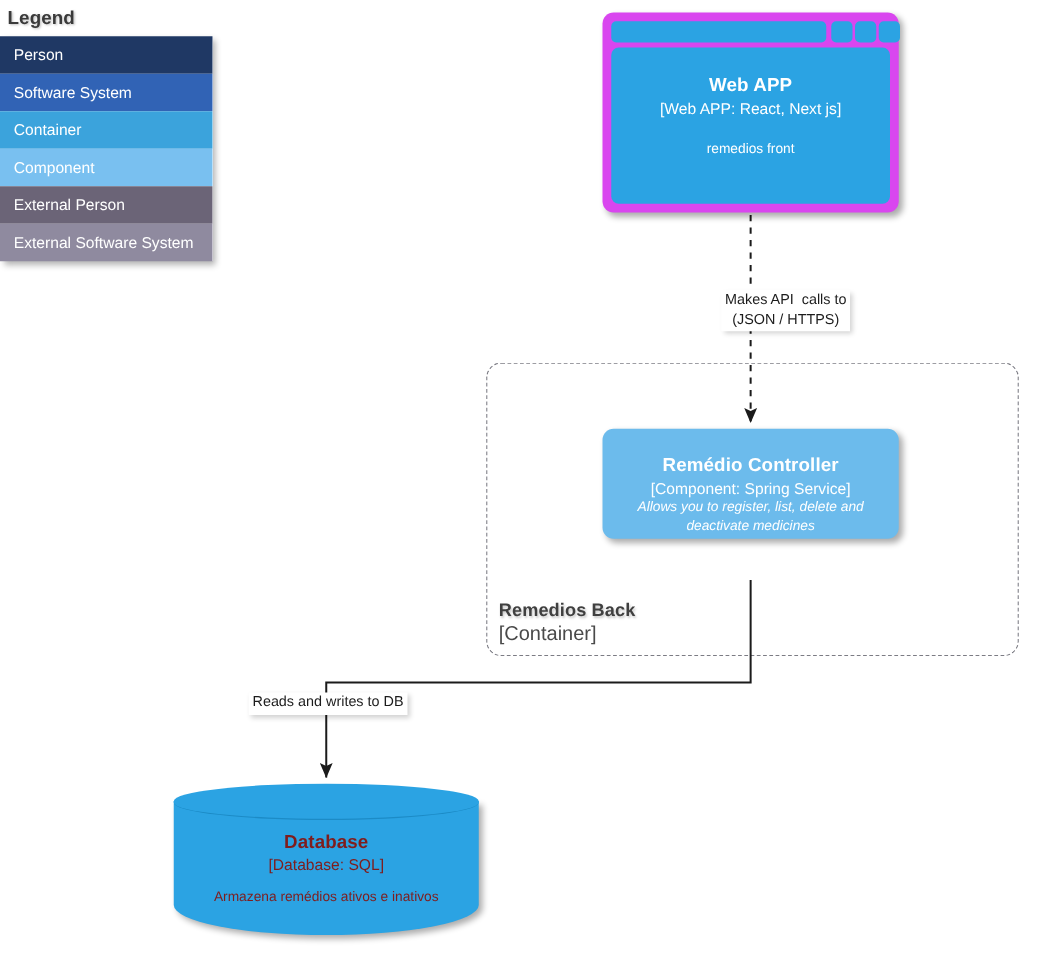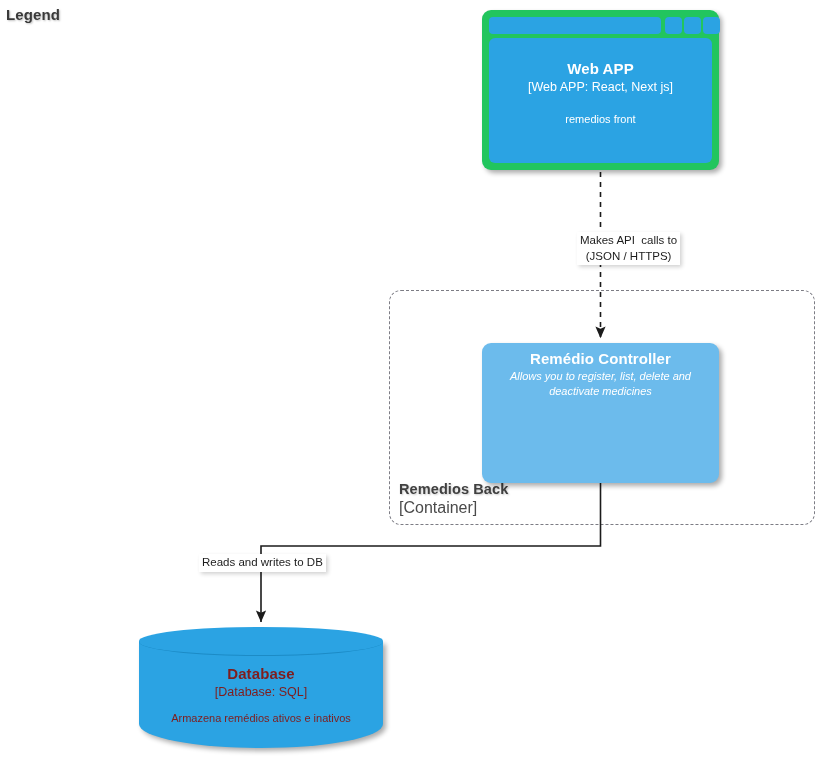--- a/index.html
+++ b/index.html
@@ -76,21 +76,21 @@
     line-height: 1.35;
   }
 
   
   #webapp-frame {
     position: absolute;
     left: 482px;
     top: 10px;
     width: 237px;
     height: 160px;
-    background: #22c55e;
+    background: #d946ef;
     border-radius: 9px;
     box-shadow: 3px 3px 5px rgba(0,0,0,0.33);
   }
   #webapp-urlbar {
     position: absolute;
     left: 7px;
     top: 7px;
     width: 172px;
     height: 17px;
     background: #2ba3e3;
@@ -151,23 +151,23 @@
     color: #4a4a4a;
     margin-top: 2px;
     text-shadow: none;
   }
 
   
   #controller {
     left: 482px;
     top: 343px;
     width: 237px;
-    height: 140px;
+    height: 88px;
     background: #6cbbec;
-    padding-top: 7px;
+    padding-top: 21px;
   }
   #controller .c4-desc { padding: 0 8px; font-style: italic; }
 
   
   #database {
     position: absolute;
     left: 139px;
     top: 627px;
     width: 244px;
     height: 124px;
@@ -232,20 +232,40 @@
     pointer-events: none;
   }
 </style>
 </head>
 <body>
 
 <div id="canvas">
 
   <div id="legend">
     <div id="legend-title">Legend</div>
+    <div id="legend-box">
+      <div class="legend-row" style="background: rgb(31, 56, 100);">
+        <span>Person</span>
+      </div>
+      <div class="legend-row" style="background: rgb(49, 99, 181);">
+        <span>Software System</span>
+      </div>
+      <div class="legend-row" style="background: rgb(59, 163, 220);">
+        <span>Container</span>
+      </div>
+      <div class="legend-row" style="background: rgb(121, 192, 240);">
+        <span>Component</span>
+      </div>
+      <div class="legend-row" style="background: rgb(107, 100, 119);">
+        <span>External Person</span>
+      </div>
+      <div class="legend-row" style="background: rgb(143, 138, 159);">
+        <span>External Software System</span>
+      </div>
+    </div>
   </div>
 
   <div id="boundary"></div>
   <div id="boundary-label">
     <div id="boundary-name">Remedios Back</div>
     <div id="boundary-tech">[Container]</div>
   </div>
 
   <svg id="edges" viewBox="0 0 832 762">
     <defs>
@@ -266,20 +286,21 @@
     <div class="webapp-dot" id="webapp-dot-3"></div>
     <div id="webapp-body" style="background: rgb(43, 163, 227);">
       <div class="c4-name">Web APP</div>
       <div class="c4-tech">[Web APP: React, Next js]</div>
       <div class="c4-desc">remedios front</div>
     </div>
   </div>
 
   <div id="controller" class="c4-box" style="background: rgb(108, 187, 236);">
     <div class="c4-name">Remédio Controller</div>
+    <div class="c4-tech">[Component: Spring Service]</div>
     <div class="c4-desc">Allows you to register, list, delete and deactivate medicines</div>
   </div>
 
   <div id="database">
     <div id="db-body" style="background: rgb(43, 163, 227);"></div>
     <div id="db-top" style="background: rgb(43, 163, 227);"></div>
     <div id="db-text">
       <div class="c4-name">Database</div>
       <div class="c4-tech">[Database: SQL]</div>
       <div class="c4-desc">Armazena remédios ativos e inativos</div>

